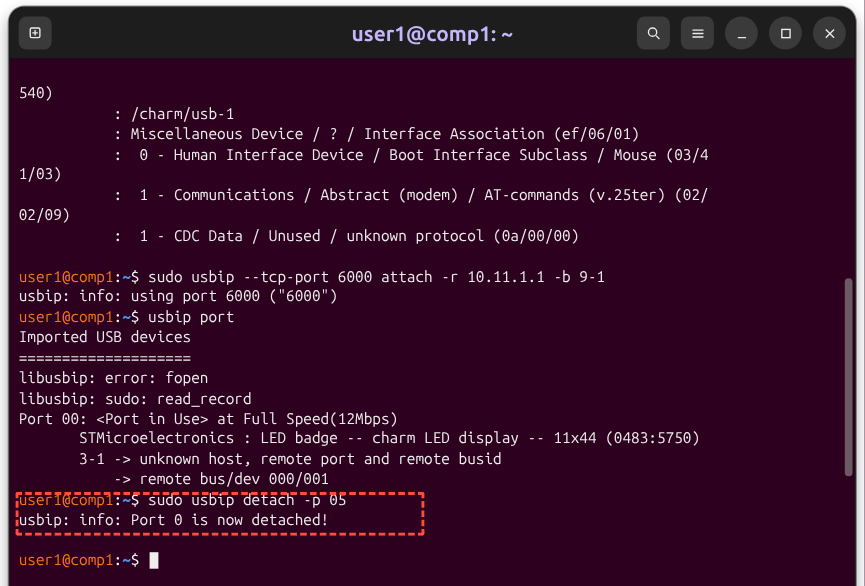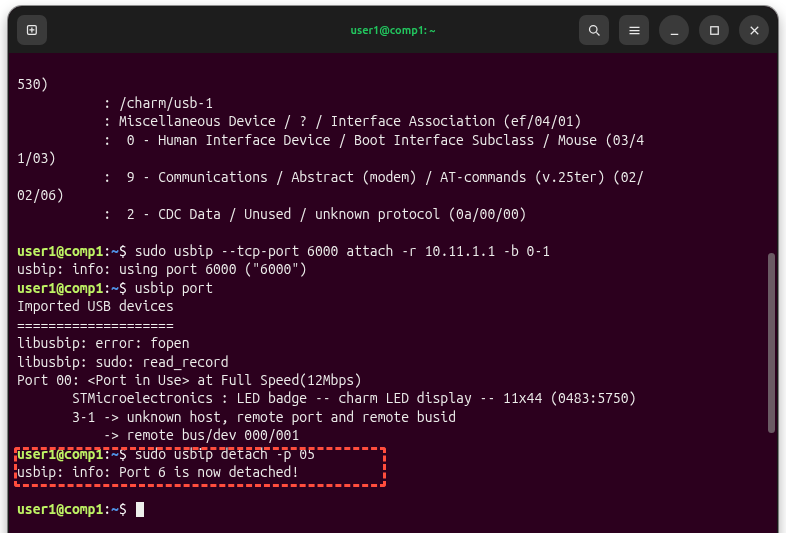--- a/index.html
+++ b/index.html
@@ -29,22 +29,22 @@
     color: #f5f5f5;
   }
   .tbar-left, .tbar-right { display: flex; align-items: center; gap: 10px; }
   .tbar-right { margin-left: auto; }
   .title-text {
     position: absolute;
     left: 0; right: 0;
     text-align: center;
     font-family: Ubuntu, Cantarell, "Segoe UI", sans-serif;
     font-weight: 600;
-    font-size: 11px;
-    color: #22c55e;
+    font-size: 19px;
+    color: #c4b5fd;
     pointer-events: none;
   }
   .titlebar { position: relative; }
   .icon-btn {
     width: 30px; height: 30px;
     border-radius: 7px;
     background: #3a3a3a;
     display: flex; align-items: center; justify-content: center;
     color: #eaeaea;
     cursor: pointer;
@@ -54,21 +54,21 @@
   .terminal {
     position: relative;
     padding: 4px 8px 14px 8px;
     font-size: 14px;
     line-height: 1.32;
     color: #eeeeec;
     white-space: pre-wrap;
     word-break: break-all;
     min-height: 470px;
   }
-  .prompt-user { color: #bef264; font-weight: bold; }
+  .prompt-user { color: #f97316; font-weight: normal; }
   .prompt-path { color: #4f8fe2; font-weight: bold; }
   .white { color: #ffffff; }
   .highlight-box {
     position: absolute;
     border: 3px dashed #ff4d3d;
     border-radius: 3px;
     pointer-events: none;
   }
   .cursor {
     display: inline-block;
@@ -126,41 +126,41 @@
       </div>
       <div class="icon-btn round">
         <svg viewBox="0 0 24 24">
             <path d="M6 6l12 12M18 6L6 18"></path>
           </svg>
       </div>
     </div>
   </div>
 
   <div class="terminal">
-<span>530)</span>
+<span>540)</span>
 <span>           : /charm/usb-1</span>
-<span>           : Miscellaneous Device / ? / Interface Association (ef/04/01)</span>
+<span>           : Miscellaneous Device / ? / Interface Association (ef/06/01)</span>
 <span>           :  0 - Human Interface Device / Boot Interface Subclass / Mouse (03/4</span>
 <span>1/03)</span>
-<span>           :  9 - Communications / Abstract (modem) / AT-commands (v.25ter) (02/</span>
-<span>02/06)</span>
-<span>           :  2 - CDC Data / Unused / unknown protocol (0a/00/00)</span>
+<span>           :  1 - Communications / Abstract (modem) / AT-commands (v.25ter) (02/</span>
+<span>02/09)</span>
+<span>           :  1 - CDC Data / Unused / unknown protocol (0a/00/00)</span>
 <span></span>
-<span class="prompt-user">user1@comp1</span><span class="white">:</span><span class="prompt-path">~</span><span class="white">$ </span><span>sudo usbip --tcp-port 6000 attach -r 10.11.1.1 -b 0-1</span>
+<span class="prompt-user">user1@comp1</span><span class="white">:</span><span class="prompt-path">~</span><span class="white">$ </span><span>sudo usbip --tcp-port 6000 attach -r 10.11.1.1 -b 9-1</span>
 <span>usbip: info: using port 6000 ("6000")</span>
 <span class="prompt-user">user1@comp1</span><span class="white">:</span><span class="prompt-path">~</span><span class="white">$ </span><span>usbip port</span>
 <span>Imported USB devices</span>
 <span>====================</span>
 <span>libusbip: error: fopen</span>
 <span>libusbip: sudo: read_record</span>
 <span>Port 00: &lt;Port in Use&gt; at Full Speed(12Mbps)</span>
 <span>       STMicroelectronics : LED badge -- charm LED display -- 11x44 (0483:5750)</span>
 <span>       3-1 -&gt; unknown host, remote port and remote busid</span>
 <span>           -&gt; remote bus/dev 000/001</span>
 <span class="prompt-user">user1@comp1</span><span class="white">:</span><span class="prompt-path">~</span><span class="white">$ </span><span>sudo usbip detach -p 05</span>
-<span>usbip: info: Port 6 is now detached!</span>
+<span>usbip: info: Port 0 is now detached!</span>
 <span></span>
 <span class="prompt-user">user1@comp1</span><span class="white">:</span><span class="prompt-path">~</span><span class="white">$ </span><span class="cursor"></span>
     <div id="hl" class="highlight-box" style="top: 394px; left: 5px; width: 372px; height: 40px;"></div>
     <div class="scrollbar"></div>
   </div>
 
 </div>
 
 </body></html>

